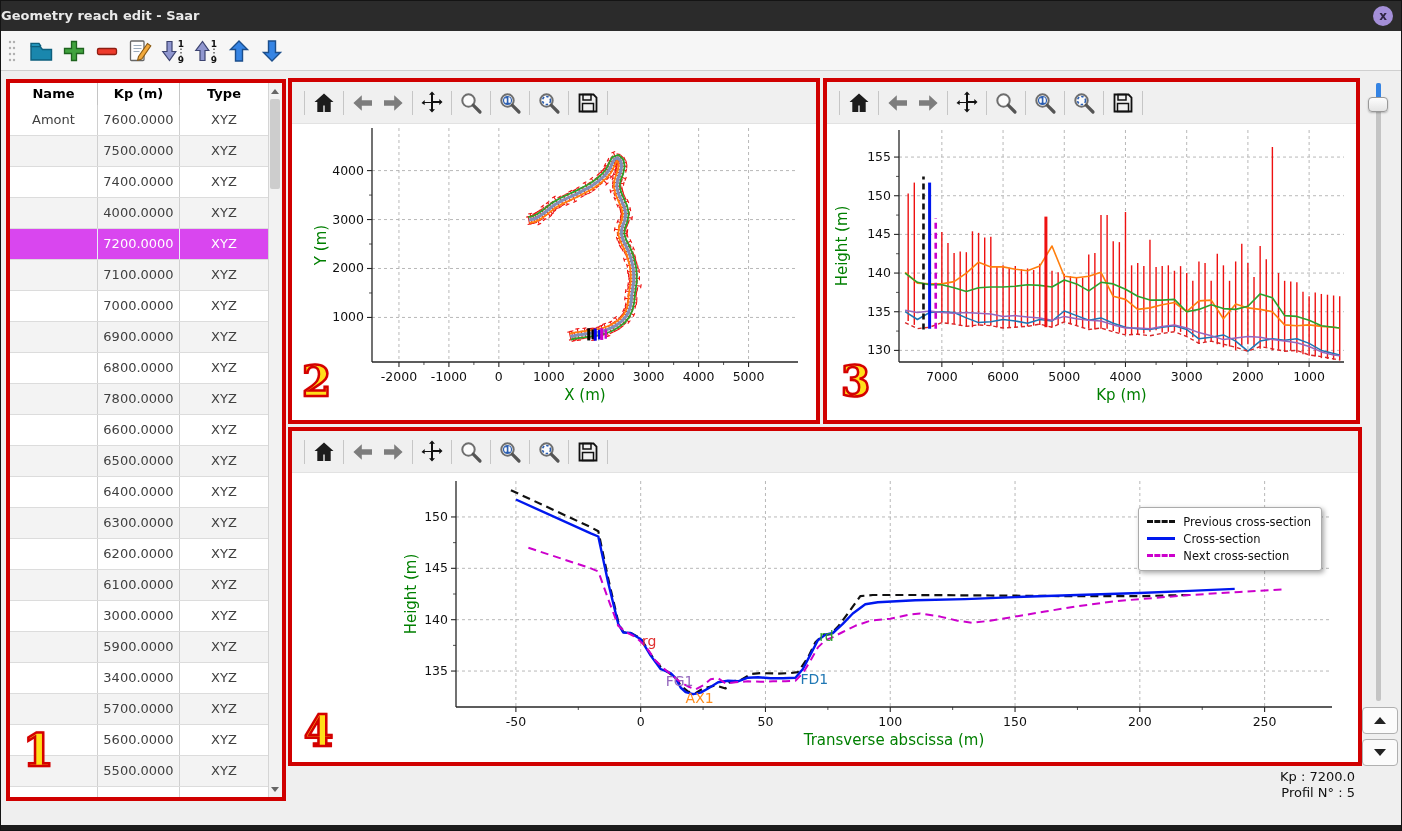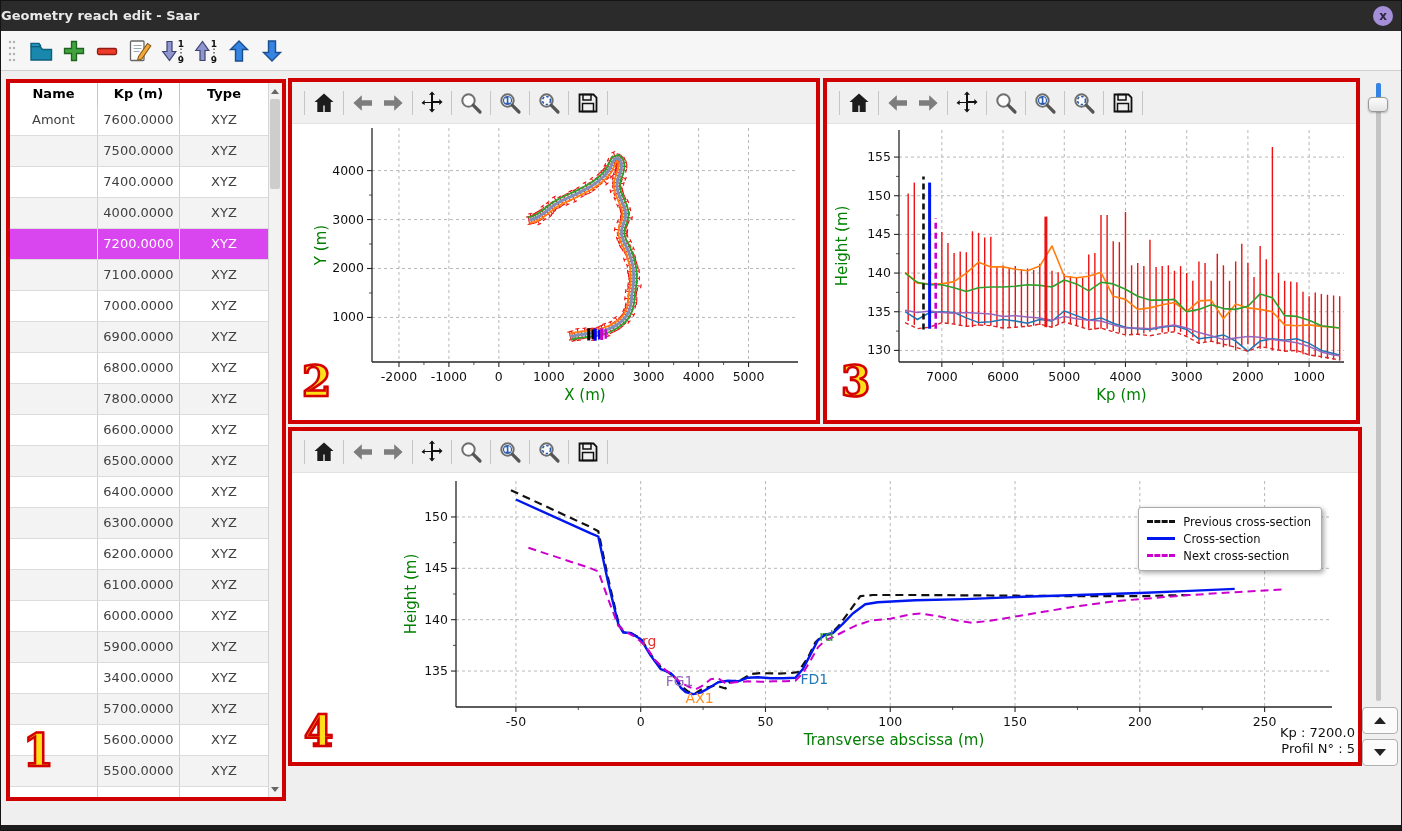--- a/index.html
+++ b/index.html
@@ -65,21 +65,21 @@
   .vslider-track{position:absolute;left:1375px;top:82px;width:5px;height:618px;background:#c4c4c4;border-radius:2px;}
   .vslider-fill{position:absolute;left:0;top:0;width:5px;height:18px;background:#3584e4;border-radius:2px;}
   .vslider-handle{position:absolute;left:1367px;top:96px;width:20px;height:15px;background:linear-gradient(#fdfdfd,#e4e4e4);
     border:1px solid #999;border-radius:4px;box-shadow:0 1px 2px rgba(0,0,0,.25);cursor:pointer;box-sizing:border-box;}
   .nav-btn{position:absolute;left:1361px;width:36px;height:27px;background:#fbfbfb;border:1px solid #b0b0b0;
     border-radius:4px;display:flex;align-items:center;justify-content:center;cursor:pointer;box-sizing:border-box;}
   #nav-up{top:706px;}#nav-down{top:738px;}
   .nav-tri-up{width:0;height:0;border-left:6px solid transparent;border-right:6px solid transparent;border-bottom:7px solid #222;}
   .nav-tri-down{width:0;height:0;border-left:6px solid transparent;border-right:6px solid transparent;border-top:7px solid #222;}
   
-  .status{position:absolute;right:46px;top:724px;text-align:right;font-size:13px;color:#111;line-height:16px;z-index:5;}
+  .status{position:absolute;right:46px;top:768px;text-align:right;font-size:13px;color:#111;line-height:16px;z-index:5;}
   .bottom-strip{position:absolute;left:0;right:0;bottom:0;height:5px;background:#1c1c1c;}
 </style>
 </head>
 <body>
 
 <div id="window">
 
   <div class="titlebar">
     <span class="title">Geometry reach edit - Saar</span>
     <div class="close-btn">
@@ -235,21 +235,21 @@
           <div class="tc c-kp">6200.0000</div>
           <div class="tc c-type">XYZ</div>
         </div>
         <div class="trow alt">
           <div class="tc c-name"></div>
           <div class="tc c-kp">6100.0000</div>
           <div class="tc c-type">XYZ</div>
         </div>
         <div class="trow">
           <div class="tc c-name"></div>
-          <div class="tc c-kp">6000.0000</div>
+          <div class="tc c-kp">3000.0000</div>
           <div class="tc c-type">XYZ</div>
         </div>
         <div class="trow alt">
           <div class="tc c-name"></div>
           <div class="tc c-kp">5900.0000</div>
           <div class="tc c-type">XYZ</div>
         </div>
         <div class="trow">
           <div class="tc c-name"></div>
           <div class="tc c-kp">3400.0000</div>

